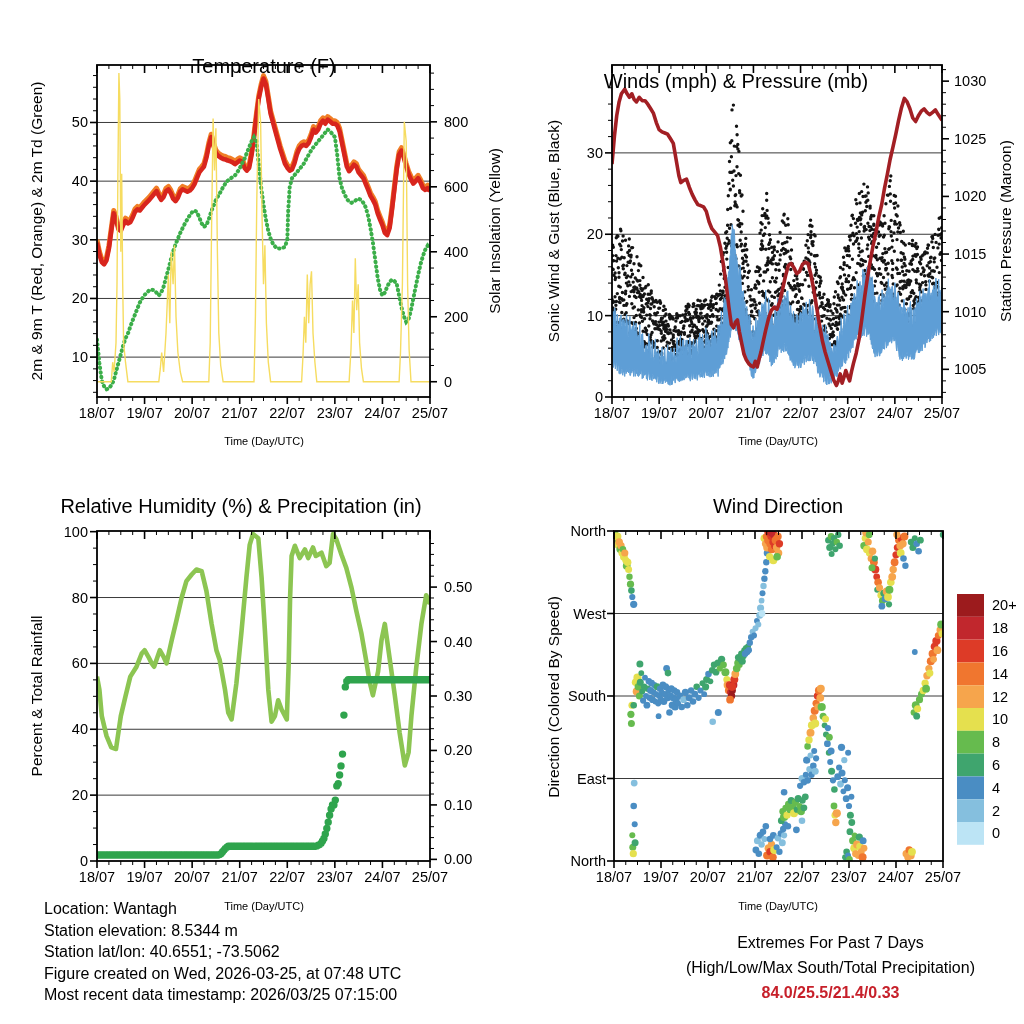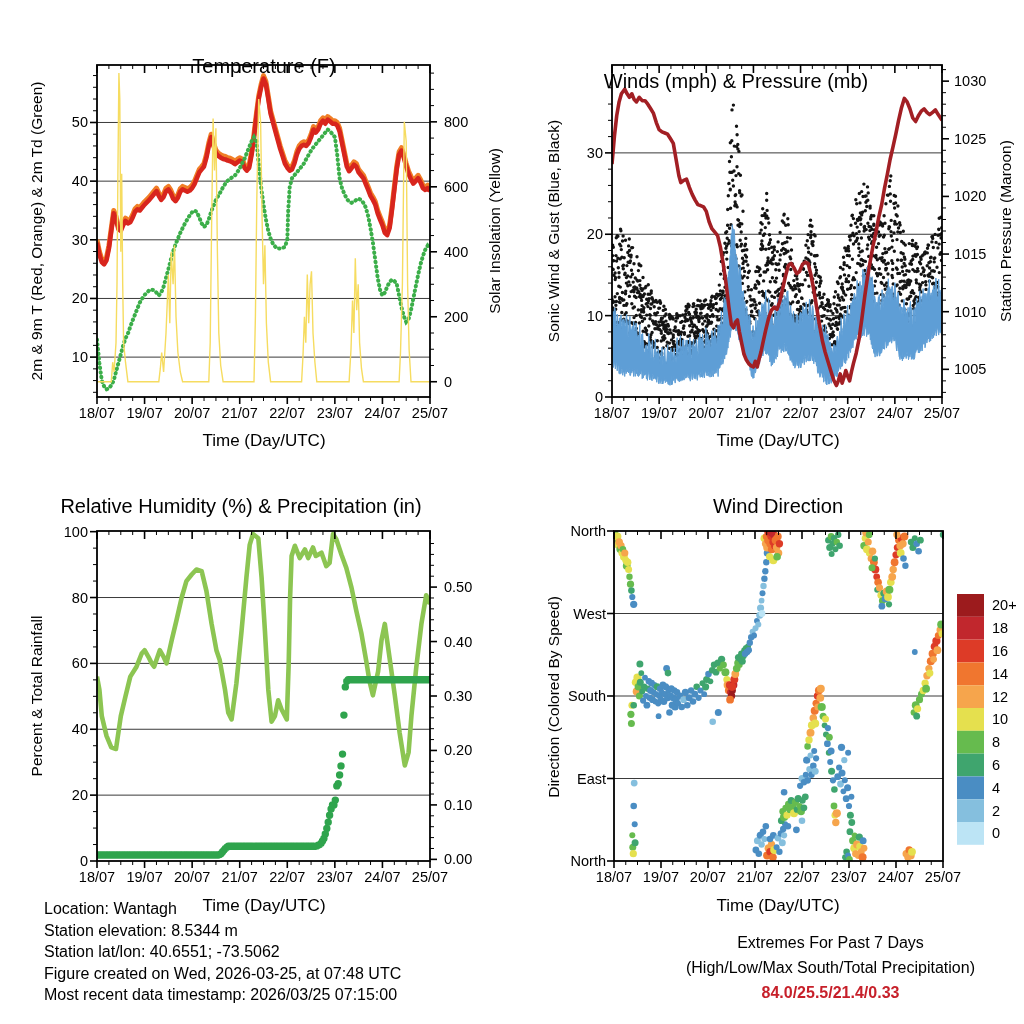--- a/index.html
+++ b/index.html
@@ -1,21 +1,21 @@
 <!DOCTYPE html>
 <html><head>
 <meta charset="utf-8">
 <style>
   html,body{margin:0;padding:0;background:#fff;}
   #canvas{position:relative;width:1024px;height:1024px;background:#fff;overflow:hidden;
           font-family:"Liberation Sans","DejaVu Sans",sans-serif;color:#000;}
   svg{position:absolute;left:0;top:0;}
   .lbl{position:absolute;white-space:nowrap;color:#000;}
   .title{font-size:20px;transform:translate(-50%,-50%);}
-  .xlabel{font-size:17px;transform:translate(-50%,-50%);}
+  .xlabel{font-size:11px;transform:translate(-50%,-50%);}
   .ylab{font-size:15.5px;transform:translate(-50%,-50%) rotate(-90deg);}
   .foot{font-size:16px;line-height:21.5px;margin-left:11px;}
   .ext{font-size:16px;text-align:center;line-height:25px;}
   .ext .red{color:#C7202A;font-weight:bold;}
   .cbarunit{font-size:15px;transform:translate(-50%,-50%);}
 </style>
 </head>
 <body>
 
 <div id="canvas">

